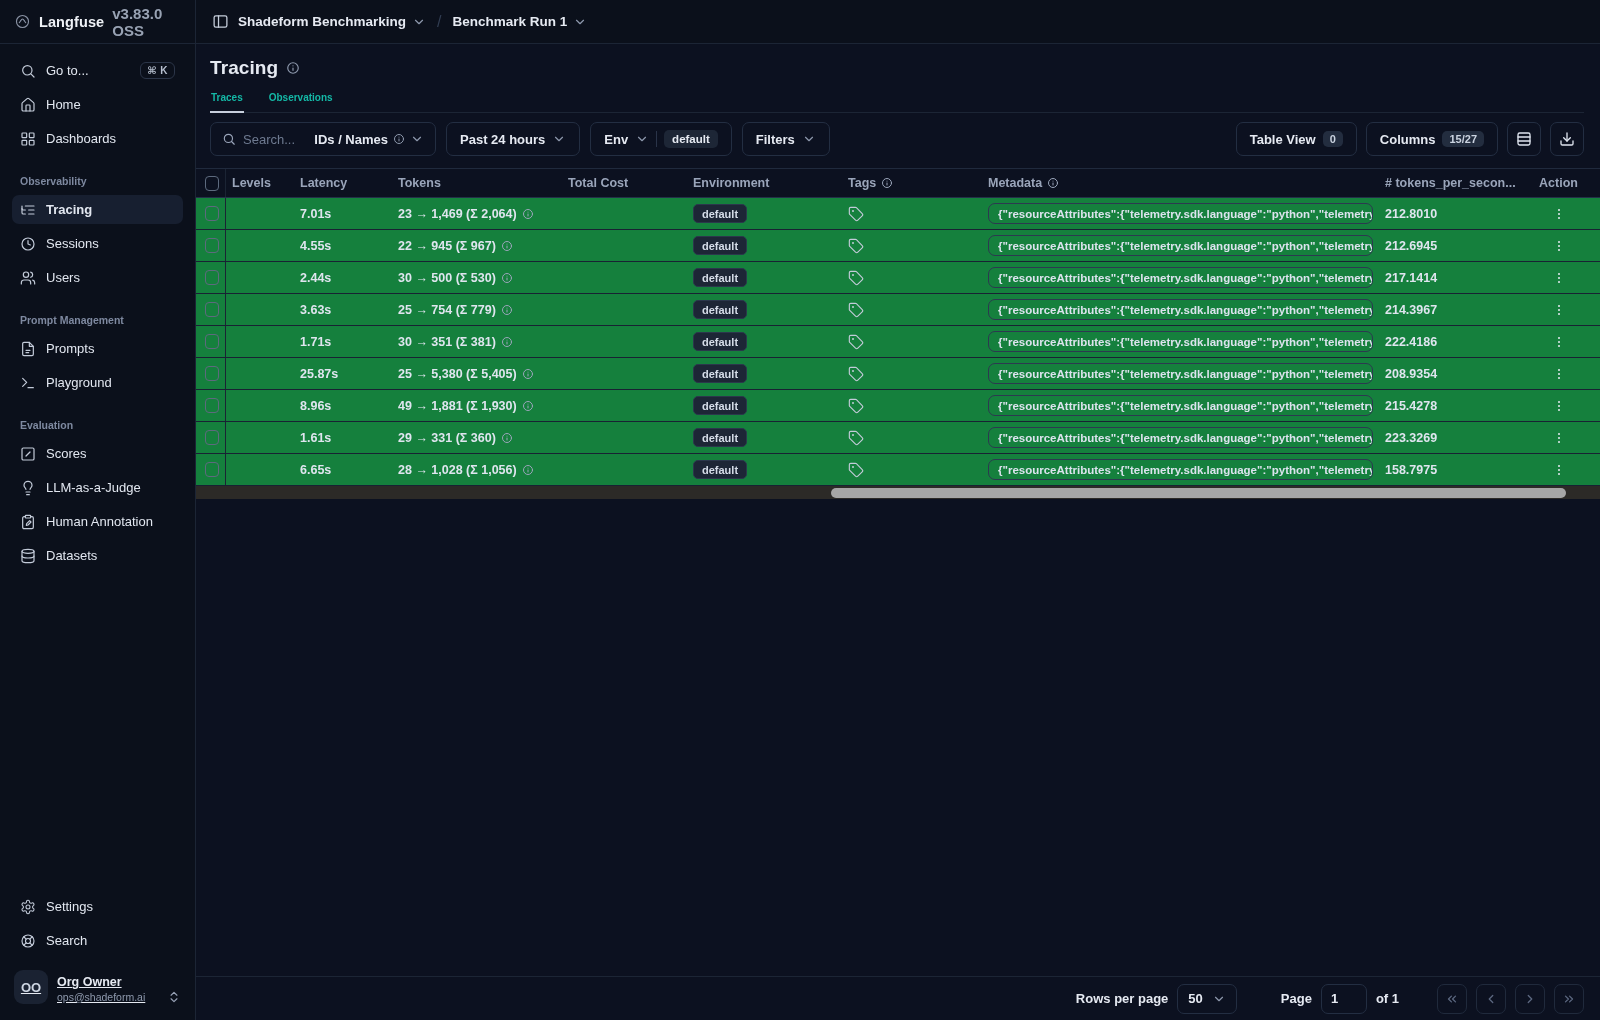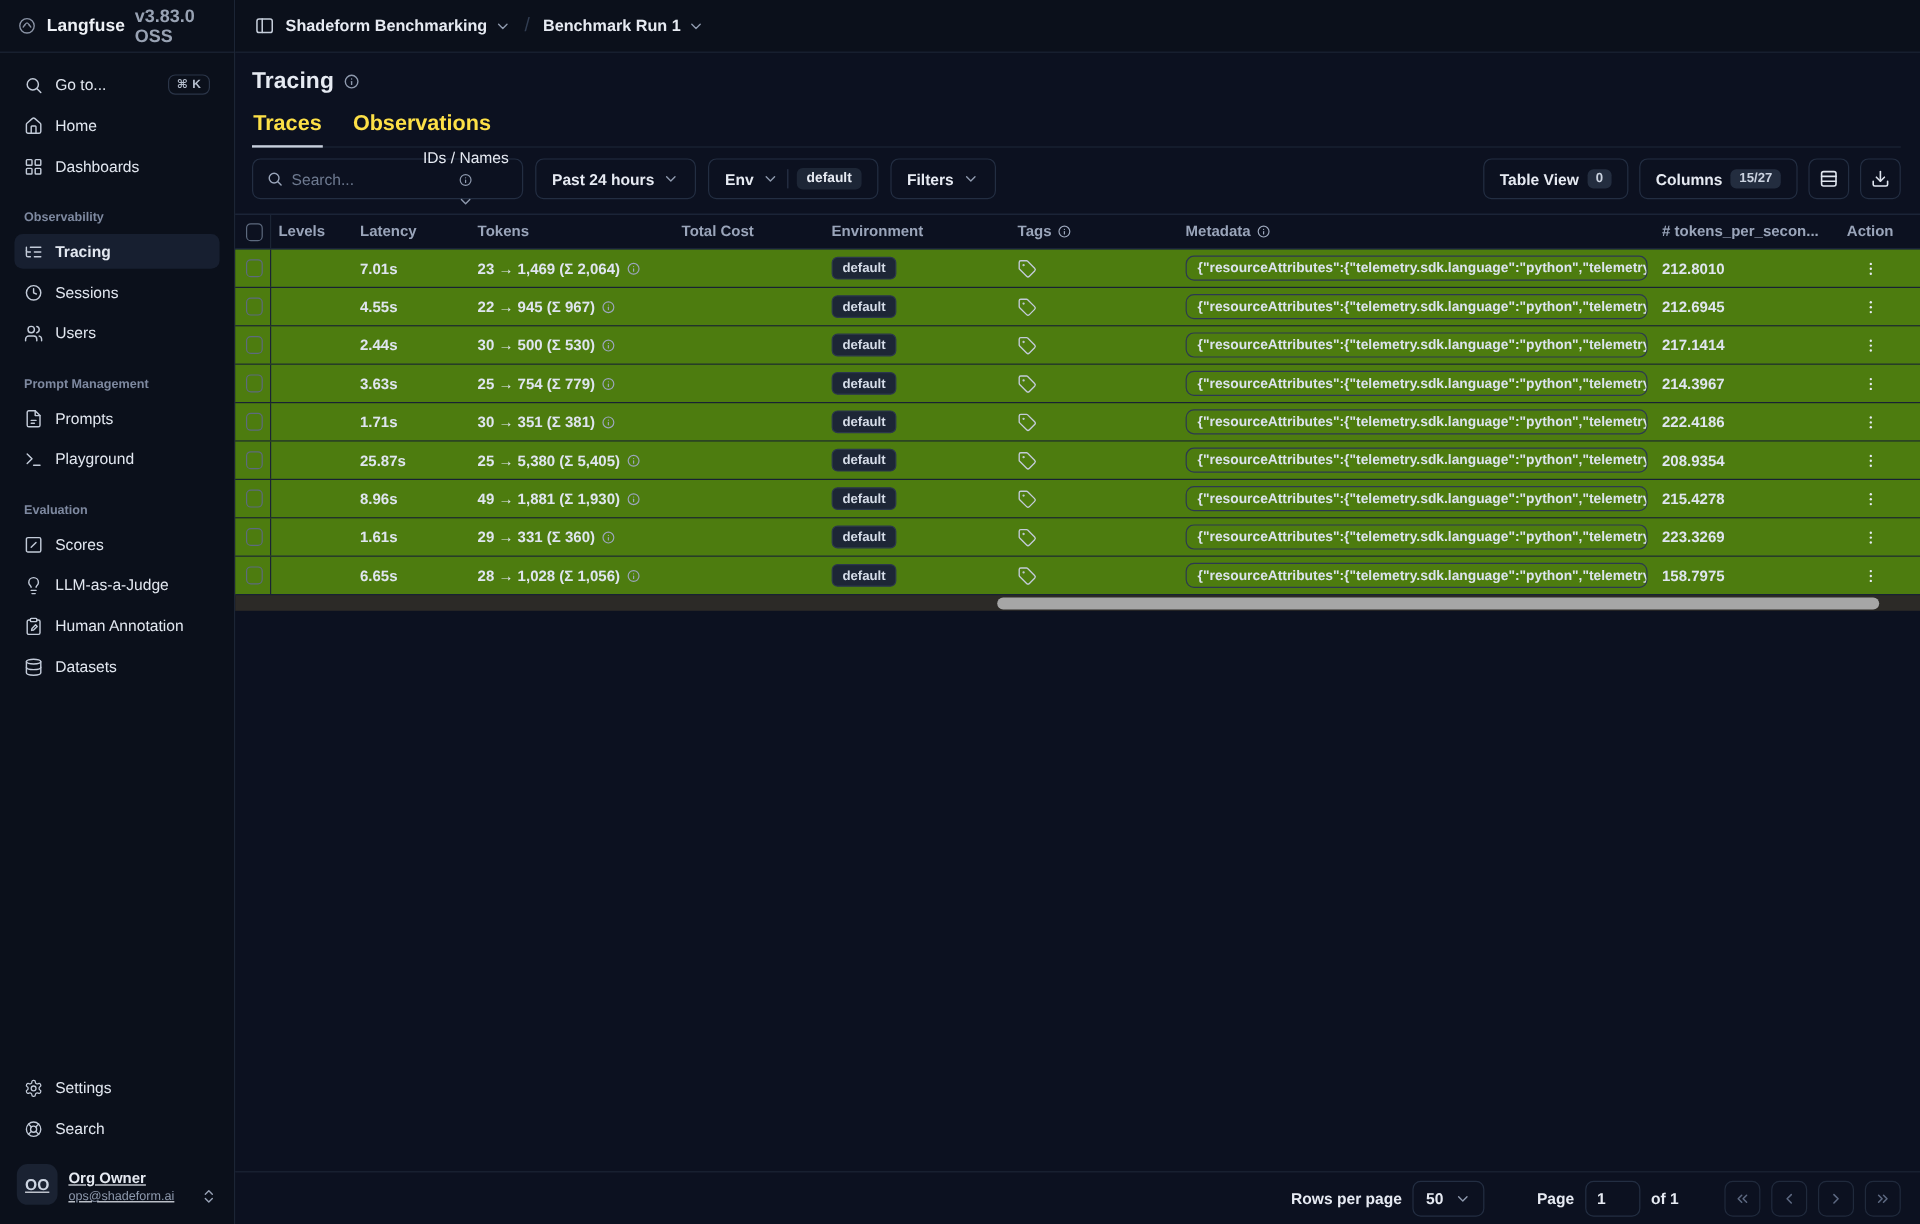--- a/index.html
+++ b/index.html
@@ -43,50 +43,50 @@
   .panel-btn { color:#c6cedb; display:flex; cursor:pointer; }
   .crumb { display:flex; align-items:center; gap:6px; font-size:13.5px; font-weight:600; cursor:pointer; }
   .crumb .icon { color:#8e99ad; }
   .crumb-slash { color:#313d52; font-size:16px; font-weight:400; padding:0 2px; }
 
   .page-head { padding:13px 16px 0 14px; }
   .title-row { display:flex; align-items:center; gap:8px; }
   .page-title { font-size:19px; font-weight:700; letter-spacing:.1px; }
   .info-ic { color:#8e99ad; display:flex; }
   .tabs { display:flex; gap:24px; margin-top:13px; border-bottom:1px solid #1c2535; }
-  .tab { font-size:18px; font-weight:600; color:#fde047; padding:0 1px 8px; cursor:pointer;
+  .tab { font-size:10px; font-weight:600; color:#14b8a6; padding:0 1px 8px; cursor:pointer;
          border-bottom:2.5px solid transparent; margin-bottom:-1px; }
   .tab.active { border-bottom-color:#c7cfdc; }
 
   .toolbar { display:flex; align-items:center; gap:10px; padding:9px 16px 12px 14px; }
   .search-box { display:flex; align-items:center; gap:7px; height:34px; width:226px;
                 border:1px solid #232e42; border-radius:7px; padding:0 11px; color:#9aa5ba; }
   .search-box input { flex:1; min-width:20px; background:transparent; border:none; outline:none;
                       color:#e6eaf2; font-size:13px; font-family:inherit; }
   .search-box input::placeholder { color:#6e7a90; }
-  .search-mode { display:flex; align-items:center; gap:5px; font-size:13px; font-weight:400;
-                 color:#e6eaf2; cursor:pointer; white-space:nowrap;flex-direction:column; }
+  .search-mode { display:flex; align-items:center; gap:5px; font-size:13px; font-weight:700;
+                 color:#e6eaf2; cursor:pointer; white-space:nowrap; }
   .search-mode .icon { color:#8e99ad; }
   .tb-btn { display:flex; align-items:center; gap:7px; height:34px; padding:0 13px;
             border:1px solid #232e42; border-radius:7px; background:transparent; color:#e6eaf2;
             font-size:13px; font-weight:600; font-family:inherit; cursor:pointer; white-space:nowrap; }
   .tb-btn .icon { color:#8e99ad; }
   .env-divider { width:1px; height:16px; background:#2a3449; }
   .env-chip { background:#1d2636; border-radius:5px; padding:3px 8px; font-size:11.5px; font-weight:600; }
   .toolbar-right { margin-left:auto; display:flex; align-items:center; gap:9px; }
   .badge-pill { background:#232d3f; border-radius:5px; padding:2px 7px; font-size:11px;
                 font-weight:600; color:#cbd3e0; }
   .icon-btn { width:34px; height:34px; display:flex; align-items:center; justify-content:center;
               border:1px solid #232e42; border-radius:7px; background:transparent; color:#dfe5ef; cursor:pointer; }
 
   
   .table { border-top:1px solid #202a3d; }
   .thead { display:flex; align-items:flex-end; height:29px; border-bottom:1px solid #243049;
            color:#9aa5ba; font-size:12.5px; font-weight:600; }
-  .row { display:flex; align-items:center; height:32px; background:#4d7c0f;
+  .row { display:flex; align-items:center; height:32px; background:#15803d;
          border-bottom:1px solid #182233; font-size:12.5px; font-weight:600; color:#dfe5ef; }
   .cell { display:flex; align-items:center; gap:5px; padding:0 6px; white-space:nowrap; overflow:hidden; height:100%; }
   .c-select { width:30px; min-width:30px; padding-left:9px; border-right:1px solid #1b2434; }
   .c-levels { width:68px; }
   .c-latency { width:98px; }
   .c-tokens { width:170px; }
   .c-cost { width:125px; }
   .c-env { width:155px; }
   .c-tags { width:140px; }
   .c-meta { width:397px; }

